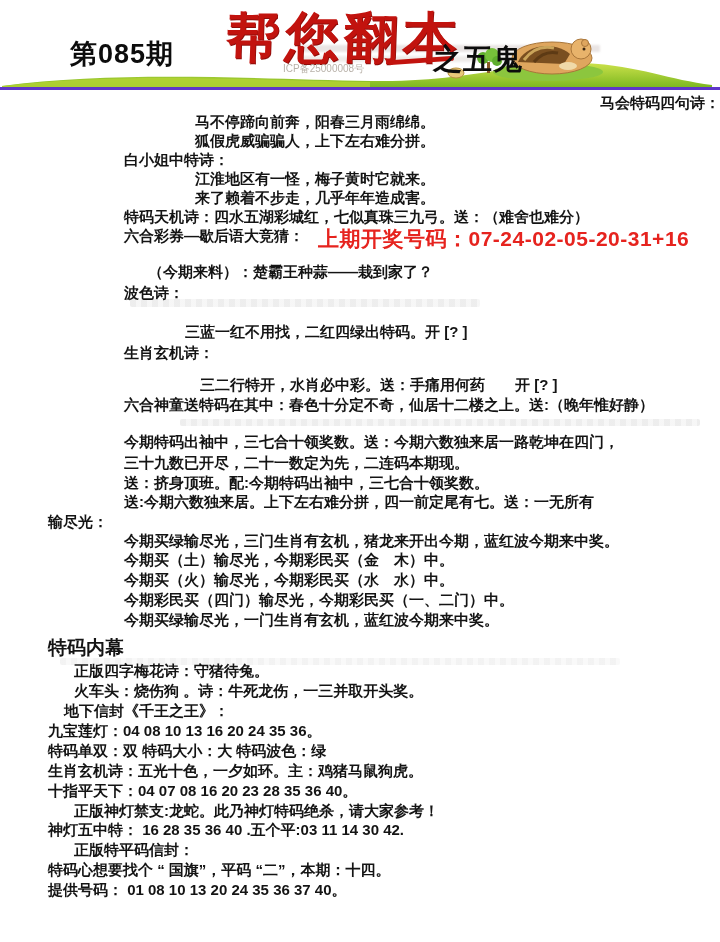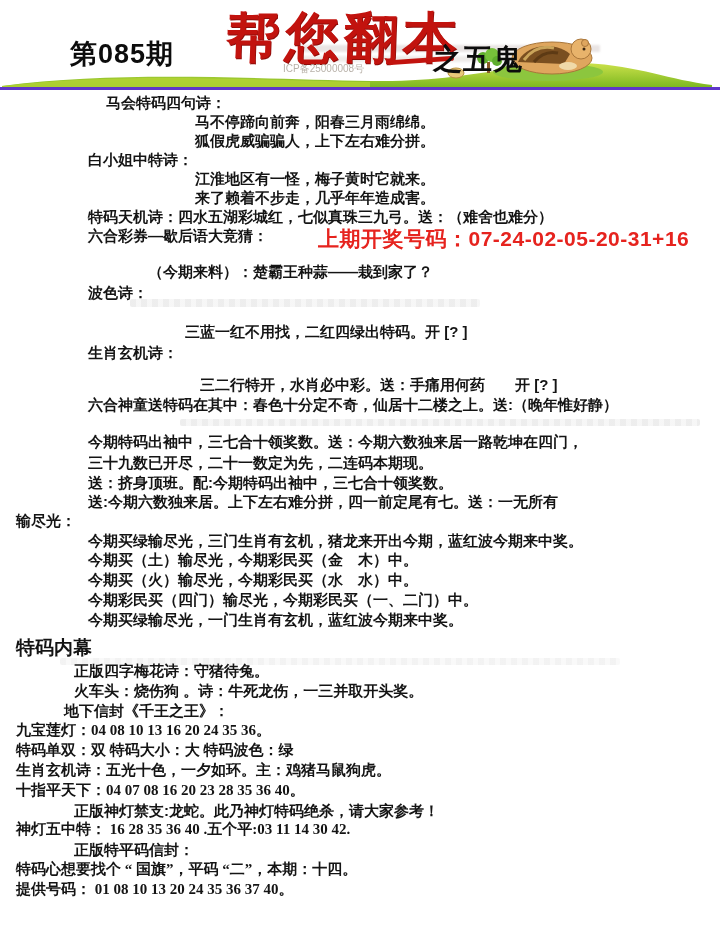--- a/index.html
+++ b/index.html
@@ -24,22 +24,22 @@
   .purple-line{position:absolute;left:0;top:87px;width:720px;height:3px;background:#5e36c9;}
   
   .prev-draw{
     position:absolute;left:318px;top:225px;font-size:21px;font-weight:900;color:#e6231e;
     letter-spacing:.5px;white-space:nowrap;
   }
   
   .content{position:absolute;top:91px;left:0;width:720px;padding-top:2px;}
   .ln{height:19px;line-height:19px;font-size:15px;font-weight:700;white-space:nowrap;color:#141414;}
   .sec{height:24px;line-height:24px;font-size:19px;font-weight:900;}
-  .i30{padding-left:16px;font-family:Liberation Serif, serif;} .i75{padding-left:74px;} .i88{padding-left:88px;}
-  .i100{padding-left:64px;} .i110{padding-left:106px;} .i148{padding-left:148px;}
+  .i30{padding-left:48px;} .i75{padding-left:74px;} .i88{padding-left:88px;margin-left:36px;}
+  .i100{padding-left:64px;} .i110{padding-left:106px;text-align:right;} .i148{padding-left:148px;}
   .i185{padding-left:185px;} .i195{padding-left:195px;} .i200{padding-left:200px;}
   .mt1{margin-top:1px;} .mt2{margin-top:2px;} .mt7{margin-top:7px;}
   .mt13{margin-top:13px;} .mt17{margin-top:17px;} .mt18{margin-top:18px;} .mt20{margin-top:20px;}
   
   .noise{position:absolute;height:8px;opacity:.5;border-radius:2px;
     background:repeating-linear-gradient(90deg,#dcdcdc 0 6px,#eeeeee 6px 11px);}
   .n1{left:130px;top:299px;width:350px;}
   .n2{left:180px;top:419px;width:520px;height:7px;}
   .n3{left:60px;top:658px;width:560px;height:7px;opacity:.35;}
 </style>

